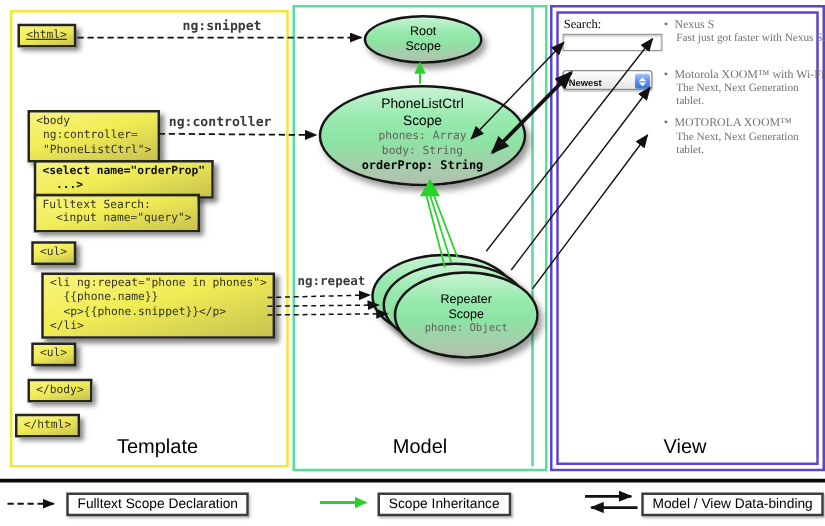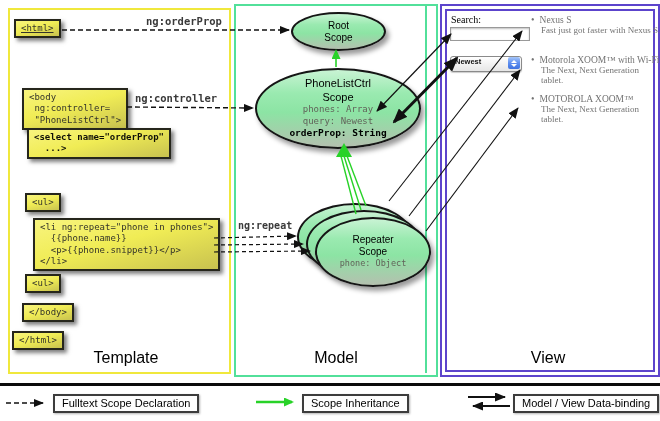--- a/index.html
+++ b/index.html
@@ -54,21 +54,21 @@
   
   .vlabel { position:absolute; font:10px "Liberation Serif", serif; color:#000; }
   #search-input {
     position:absolute; left:450px; top:27px; width:74px; height:12px;
     border:1px solid #999; background:#fff; box-shadow:inset 0 1px 2px rgba(0,0,0,0.25);
     font:9px "Liberation Serif", serif; padding:0 2px;
   }
   #sort-select {
     position:absolute; left:450px; top:56px; width:70px; height:14px;
     background:linear-gradient(#ffffff,#e6e6e6); border:1px solid #8a8a8a; border-radius:3px;
-    display:flex; align-items:flex-start; box-shadow:0 1px 1px rgba(0,0,0,0.2);
+    display:flex; align-items:flex-end; box-shadow:0 1px 1px rgba(0,0,0,0.2);
   }
   #sort-select .lbl { flex:1; font:bold 7.5px "Liberation Sans", sans-serif; padding-left:4px; color:#111; }
   #sort-select .stepper {
     width:12px; height:12px; margin-right:1px; border-radius:2px;
     background:linear-gradient(#a6c6f9 0%,#5e8ff0 50%,#3f72e0 100%);
     display:flex; flex-direction:column; align-items:center; justify-content:center; gap:1px;
   }
   .tri-up   { width:0; height:0; border-left:3px solid transparent; border-right:3px solid transparent; border-bottom:3px solid #fff; }
   .tri-down { width:0; height:0; border-left:3px solid transparent; border-right:3px solid transparent; border-top:3px solid #fff; }
 
@@ -105,43 +105,45 @@
   <div class="seclabel" id="label-template">Template</div>
   <div class="seclabel" id="label-model">Model</div>
   <div class="seclabel" id="label-view">View</div>
 
   <div class="codebox" style="left:14px;top:19px;text-decoration:underline;">&lt;html&gt;</div>
   <div class="codebox" style="left:22px;top:88px;">&lt;body
  ng:controller=
  "PhoneListCtrl"&gt;</div>
   <div class="codebox bold" style="left:27px;top:128px;">&lt;select name="orderProp"
   ...&gt;</div>
+  <div class="codebox" style="left:27px;top:155px;">Fulltext Search:
+  &lt;input name="query"&gt;</div>
   <div class="codebox" style="left:25px;top:193px;">&lt;ul&gt;</div>
   <div class="codebox" style="left:33px;top:218px;">&lt;li ng:repeat="phone in phones"&gt;
   {{phone.name}}
   &lt;p&gt;{{phone.snippet}}&lt;/p&gt;
 &lt;/li&gt;</div>
   <div class="codebox" style="left:25px;top:274px;">&lt;ul&gt;</div>
   <div class="codebox" style="left:22px;top:303px;">&lt;/body&gt;</div>
   <div class="codebox" style="left:12px;top:331px;">&lt;/html&gt;</div>
 
-  <div class="anno" style="left:146px;top:15px;">ng:orderProp</div>
+  <div class="anno" style="left:146px;top:15px;">ng:snippet</div>
   <div class="anno" style="left:135px;top:92px;">ng:controller</div>
   <div class="anno" style="left:238px;top:220px;font-size:10px;">ng:repeat</div>
 
   <div class="ellipse" style="left:291px;top:12px;width:91px;height:35px;">
     <div class="scope-title small">Root
 Scope</div>
   </div>
 
   <div class="ellipse" style="left:255px;top:68px;width:162px;height:77px;">
     <div class="scope-title">PhoneListCtrl
 Scope</div>
     <div class="scope-prop">phones: Array</div>
-    <div class="scope-prop">query: Newest</div>
+    <div class="scope-prop">body: String</div>
     <div class="scope-prop bold">orderProp: String</div>
   </div>
 
   <div class="ellipse" style="left:297px;top:203px;width:112px;height:64px;"></div>
   <div class="ellipse" style="left:306px;top:210px;width:112px;height:64px;"></div>
   <div class="ellipse" style="left:315px;top:217px;width:112px;height:66px;">
     <div class="scope-title small">Repeater
 Scope</div>
     <div class="scope-prop tiny">phone: Object</div>
   </div>

